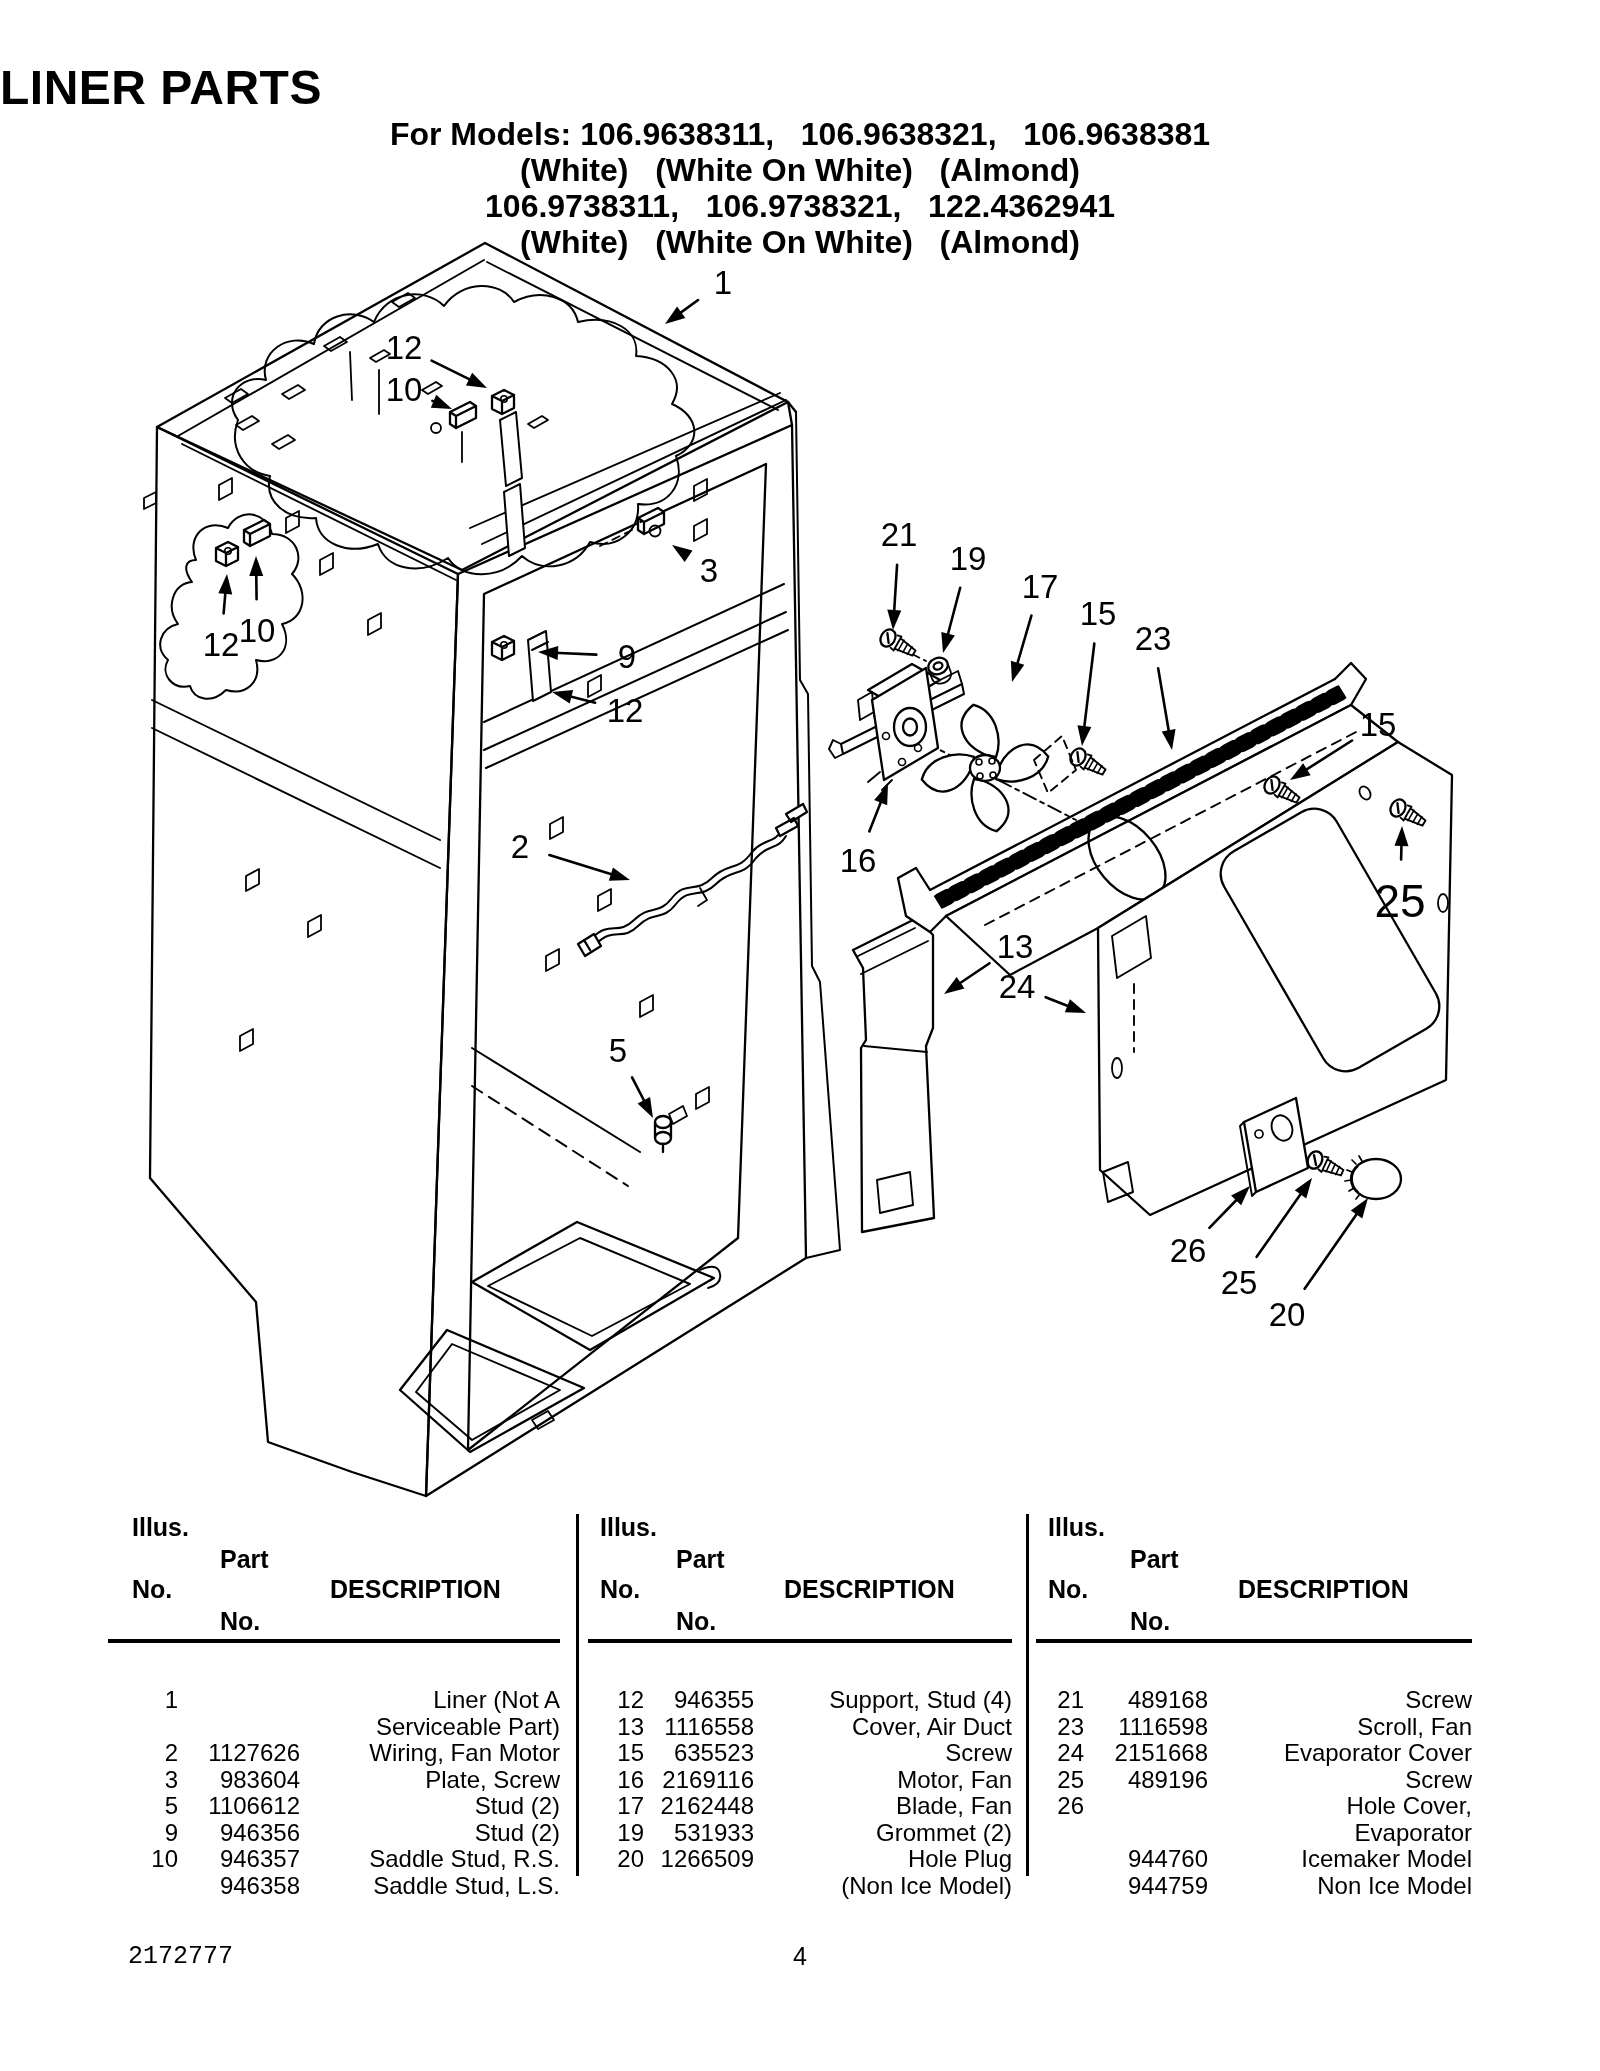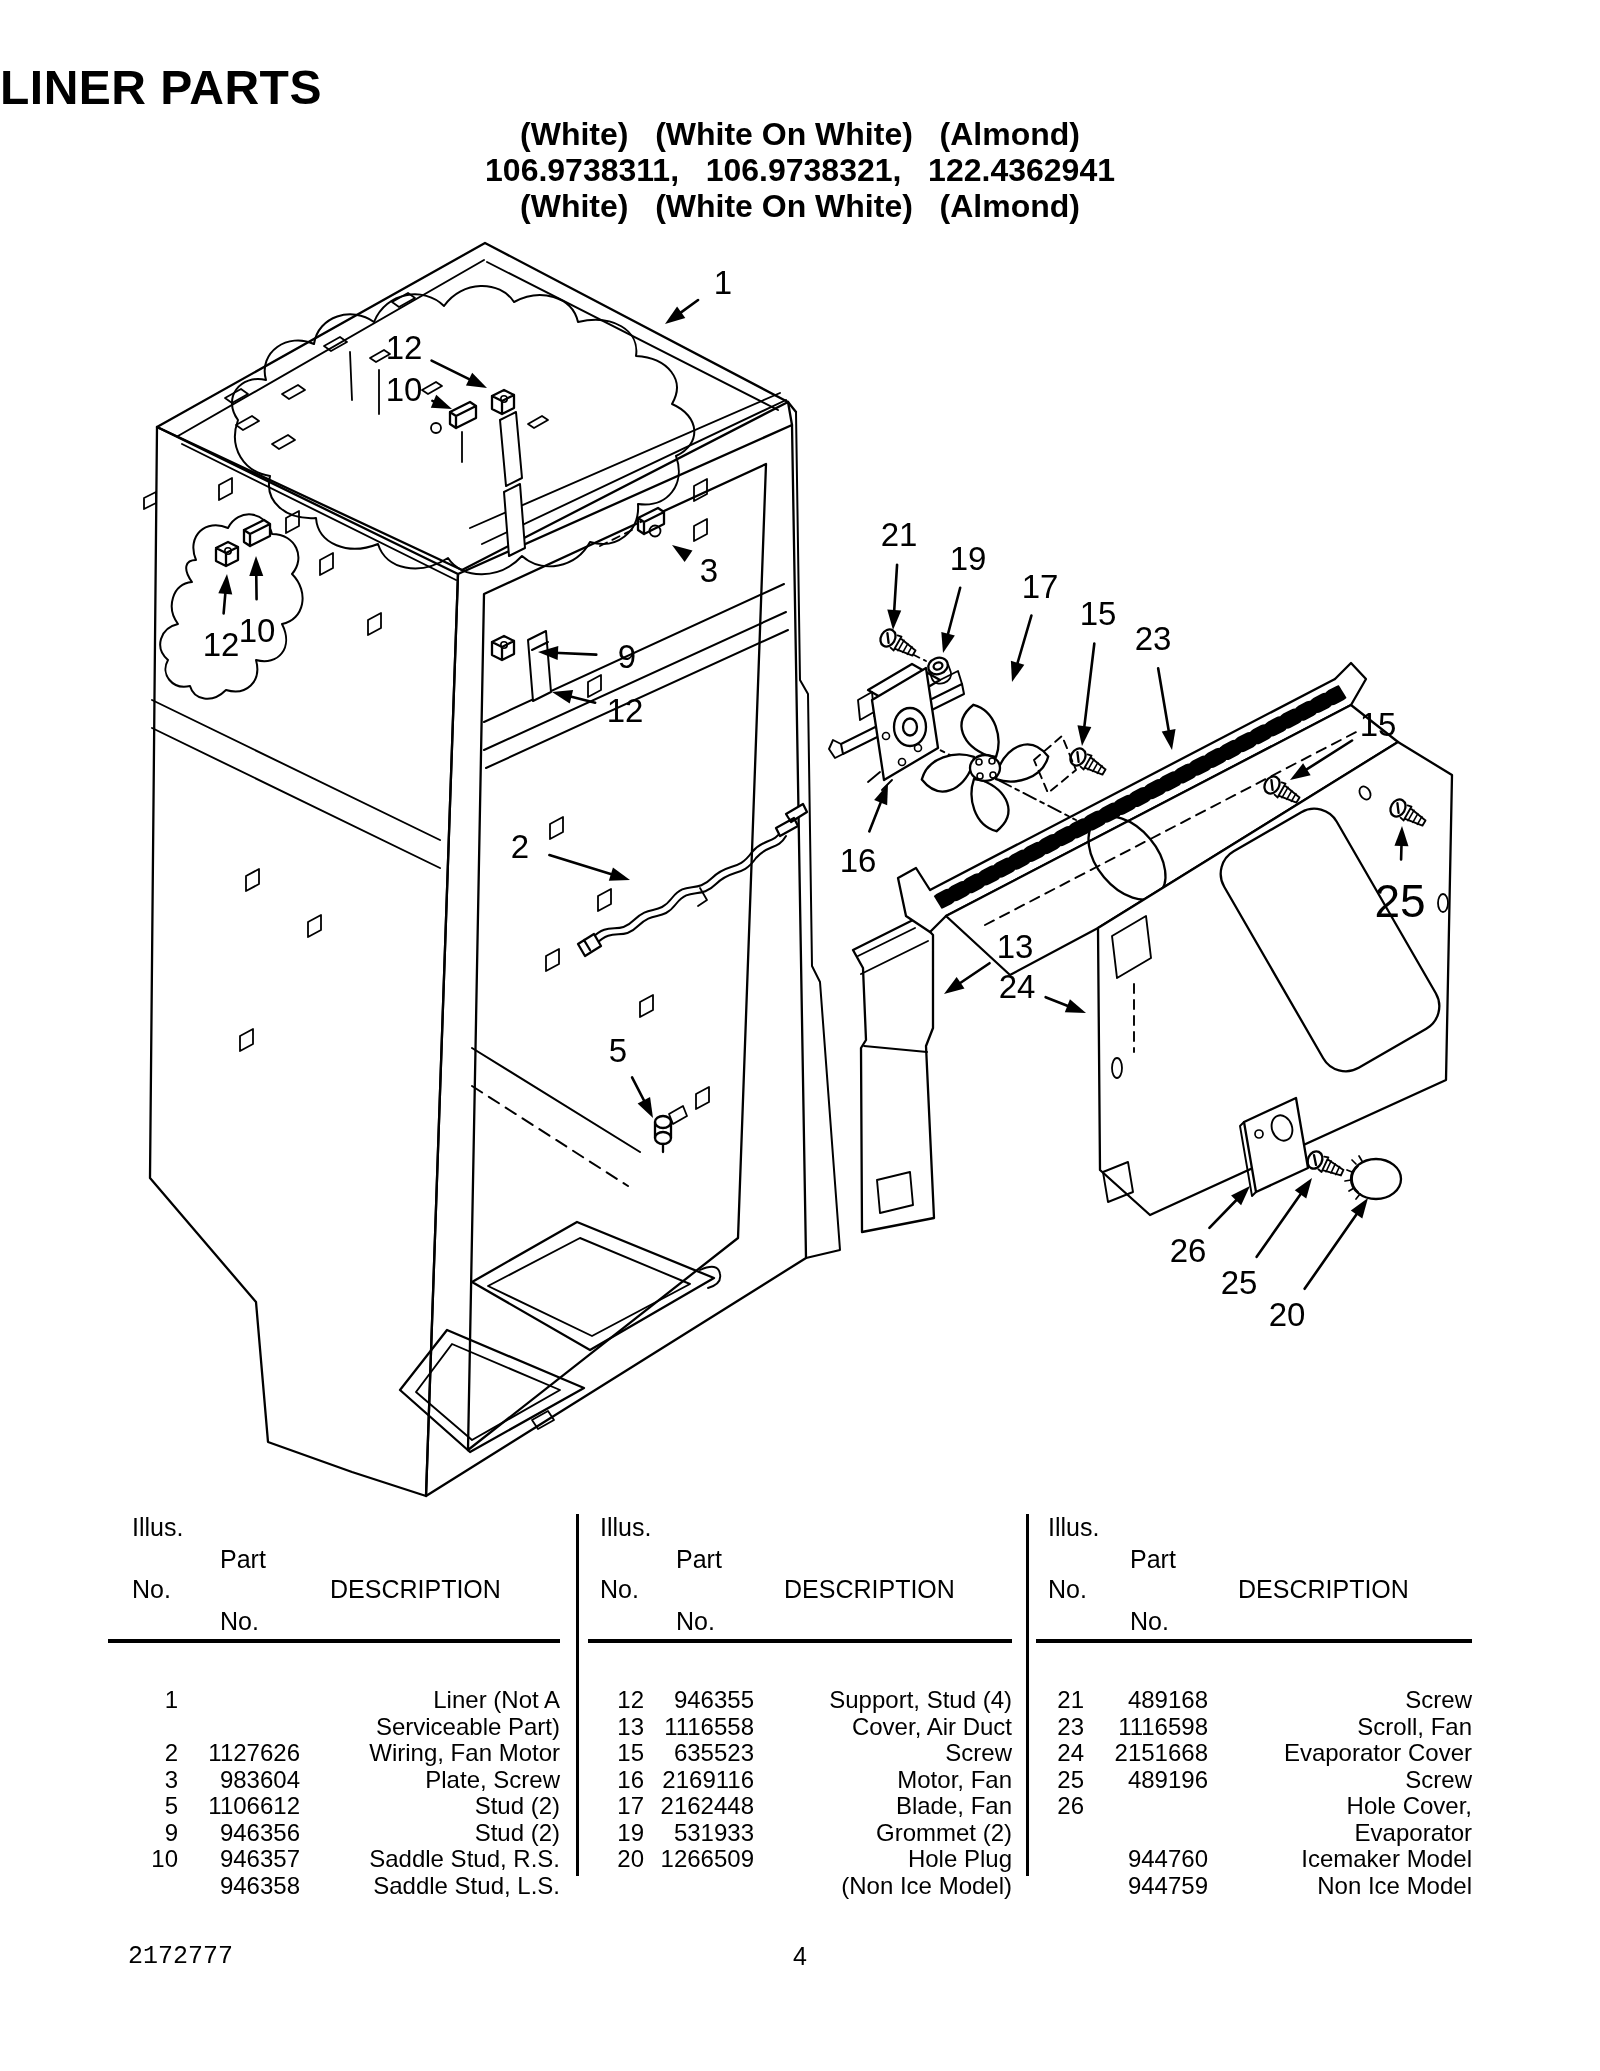--- a/index.html
+++ b/index.html
@@ -10,21 +10,21 @@
   .models{position:absolute;top:116px;left:0;width:1600px;text-align:center;
           font-size:32px;font-weight:bold;line-height:36px;}
   .models div{white-space:pre;}
   svg.diagram{position:absolute;left:0;top:0;width:1600px;height:2071px;}
   
   .parts-table{position:absolute;top:1512px;}
   .pt1{left:108px;width:452px;--c1:70px;--c2:122px;--hp1:24px;--hp2:42px;}
   .pt2{left:588px;width:424px;--c1:56px;--c2:110px;--hp1:12px;--hp2:32px;}
   .pt3{left:1036px;width:436px;--c1:48px;--c2:124px;--hp1:12px;--hp2:46px;}
   .pt-head .r{display:grid;grid-template-columns:var(--c1) var(--c2) 1fr;
-              font-weight:normal;font-size:25px;line-height:30px;}
+              font-weight:bold;font-size:25px;line-height:30px;}
   .h-il{padding-left:var(--hp1);}
   .h-pt{padding-left:var(--hp2);margin-top:32px;}
   .h-desc{padding-left:30px;}
   .pt-rule{border-top:4px solid #000;margin-top:3px;}
   .pt-rows{margin-top:44px;font-size:24px;line-height:26.5px;}
   .pt-rows .r{display:grid;grid-template-columns:var(--c1) var(--c2) 1fr;}
   .c-no,.c-part{text-align:right;}
   .c-desc{padding-left:30px;white-space:pre;text-align:right;}
   .tdiv{position:absolute;top:1514px;width:3px;height:362px;background:#000;}
   .tdiv1{left:576px;} .tdiv2{left:1026px;}
@@ -318,20 +318,21 @@
         <line x1="1256.6664364524327" y1="1256.8313782047535" x2="1302.8077078621488" y2="1191.095868251185" stroke="#000" stroke-width="2.6"></line>
         <polygon points="1312,1178 1306.2390771875796,1198.3914631242912 1294.7801924677926,1190.3482075036716" fill="#000" stroke="none"></polygon>
         <text x="1287" y="1325.88" text-anchor="middle" font-size="33" font-family="&quot;Liberation Sans&quot;, sans-serif" fill="#000" stroke="none">20</text>
         <line x1="1304.6047817094338" y1="1288.7882138482182" x2="1358.8397883788311" y2="1211.1183277537725" stroke="#000" stroke-width="2.6"></line>
         <polygon points="1368,1198 1362.2890038658145,1218.4055022764771 1350.8104670812634,1210.3903171079544" fill="#000" stroke="none"></polygon>
       </g>
   </svg>
 
   <div class="title">LINER PARTS</div>
   <div class="models">
+    <div>For Models: 106.9638311,   106.9638321,   106.9638381</div>
     <div>(White)   (White On White)   (Almond)</div>
     <div>106.9738311,   106.9738321,   122.4362941</div>
     <div>(White)   (White On White)   (Almond)</div>
   </div>
 
   <div class="parts-table pt1" id="pt0">
       <div class="pt-head">
         <div class="r">
           <span class="h-il">Illus.</span>
           <span class="h-pt">Part</span>

